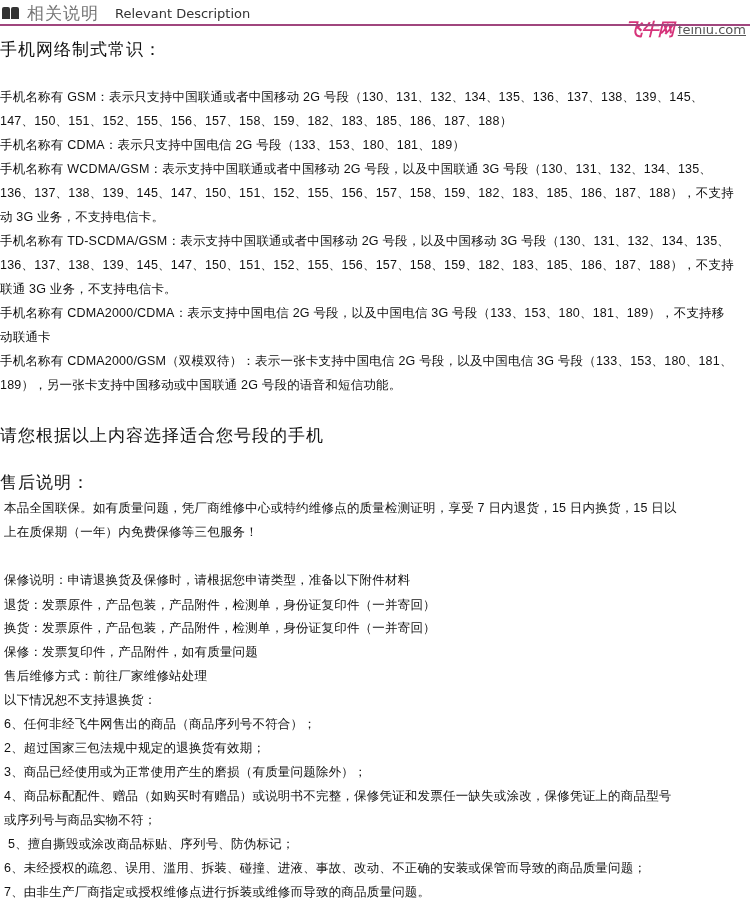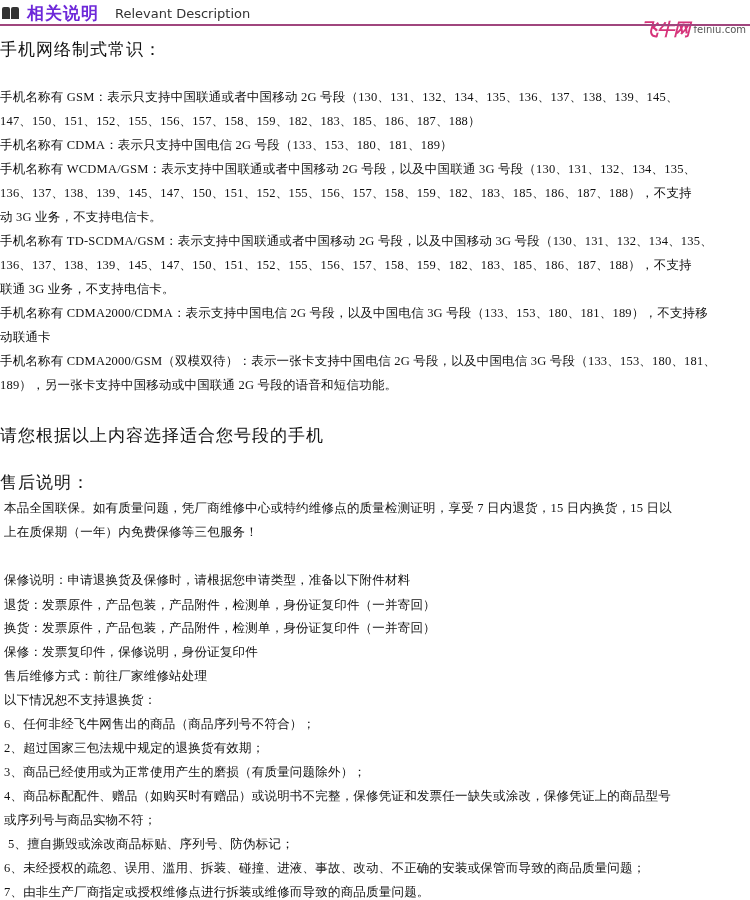--- a/index.html
+++ b/index.html
@@ -3,30 +3,30 @@
 <meta charset="utf-8">
 <style>
   html, body { margin: 0; padding: 0; background: #ffffff; }
   body { width: 750px; height: 900px; overflow: hidden; position: relative;
          font-family: "DejaVu Sans", "Liberation Sans", sans-serif; color: #111; }
   .header { position: absolute; left: 0; top: 0; width: 750px; height: 26px; }
   .header .rule { position: absolute; left: 0; top: 24px; width: 750px; height: 2px; background: #a0467e; }
   .hdr-left { position: absolute; left: 2px; top: 2px; height: 22px; display: flex; align-items: center; }
   .book-icon { display: inline-flex; gap: 1px; margin-right: 8px; }
   .book-icon span { display: inline-block; width: 8px; height: 12px; background: #333; border-radius: 2px 2px 0 0; }
-  .hdr-title-cn { font-size: 17px; font-weight: bold; color: #6d28d9; letter-spacing: 1px; }
+  .hdr-title-cn { font-size: 17px; font-weight: normal; color: #737373; letter-spacing: 1px; }
   .hdr-title-en { font-size: 13px; color: #333; margin-left: 16px; font-family: "DejaVu Sans", sans-serif; }
   .hdr-right { position: absolute; right: 4px; top: 18px; height: 22px; display: flex; align-items: center; text-align: center; }
   .brand-cn { font-size: 17px; font-weight: bold; font-style: italic; color: #d6337a; letter-spacing: -1px; }
-  .brand-en { font-size: 10px; color: #555; margin-left: 4px; }
+  .brand-en { font-size: 13px; color: #555; margin-left: 4px; text-decoration: underline; }
 
   .content { position: absolute; left: 0; top: 26px; width: 750px; }
   .h-section { position: absolute; left: 0; font-size: 17px; font-weight: normal; color: #111; letter-spacing: 1px; }
   .line { position: absolute; left: 0; font-size: 12.5px; color: #111; white-space: nowrap;
-          font-family: Liberation Serif, serif; letter-spacing: 0.2px; }
+          font-family: Liberation Sans, sans-serif; letter-spacing: 0.2px; }
   .h-normal { position: absolute; left: 0; font-size: 17px; color: #111; letter-spacing: 1px; text-align: right; }
 </style>
 </head>
 <body>
 
 <div class="header">
   <div class="hdr-left">
     <span class="book-icon">
         <span></span>
         <span></span>
@@ -60,21 +60,21 @@
 
   <div class="h-normal" style="top:398px">请您根据以上内容选择适合您号段的手机</div>
 
   <div class="h-normal" style="top:445px">售后说明：</div>
   <div class="line" style="top:474px; left:4px">本品全国联保。如有质量问题，凭厂商维修中心或特约维修点的质量检测证明，享受 7 日内退货，15 日内换货，15 日以</div>
   <div class="line" style="top:498px; left:4px">上在质保期（一年）内免费保修等三包服务！</div>
 
   <div class="line" style="top:546px; left:4px">保修说明：申请退换货及保修时，请根据您申请类型，准备以下附件材料</div>
   <div class="line" style="top:571px; left:4px">退货：发票原件，产品包装，产品附件，检测单，身份证复印件（一并寄回）</div>
   <div class="line" style="top:594px; left:4px">换货：发票原件，产品包装，产品附件，检测单，身份证复印件（一并寄回）</div>
-  <div class="line" style="top:618px; left:4px">保修：发票复印件，保修说明，身份证复印件</div>
+  <div class="line" style="top:618px; left:4px">保修：发票复印件，产品附件，如有质量问题</div>
   <div class="line" style="top:642px; left:4px">售后维修方式：前往厂家维修站处理</div>
   <div class="line" style="top:666px; left:4px">以下情况恕不支持退换货：</div>
   <div class="line" style="top:690px; left:4px">6、任何非经飞牛网售出的商品（商品序列号不符合）；</div>
   <div class="line" style="top:714px; left:4px">2、超过国家三包法规中规定的退换货有效期；</div>
   <div class="line" style="top:738px; left:4px">3、商品已经使用或为正常使用产生的磨损（有质量问题除外）；</div>
   <div class="line" style="top:762px; left:4px">4、商品标配配件、赠品（如购买时有赠品）或说明书不完整，保修凭证和发票任一缺失或涂改，保修凭证上的商品型号</div>
   <div class="line" style="top:786px; left:4px">或序列号与商品实物不符；</div>
   <div class="line" style="top:810px; left:8px">5、擅自撕毁或涂改商品标贴、序列号、防伪标记；</div>
   <div class="line" style="top:834px; left:4px">6、未经授权的疏忽、误用、滥用、拆装、碰撞、进液、事故、改动、不正确的安装或保管而导致的商品质量问题；</div>
   <div class="line" style="top:858px; left:4px">7、由非生产厂商指定或授权维修点进行拆装或维修而导致的商品质量问题。</div>

